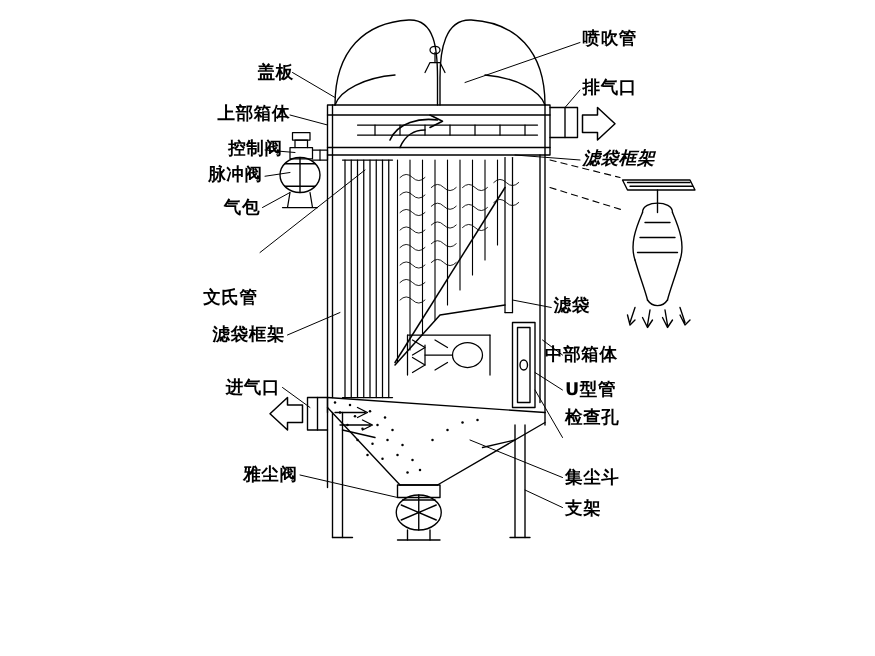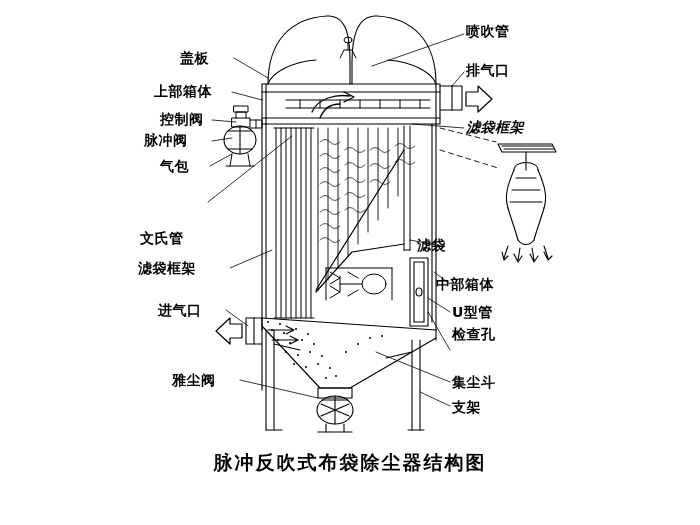--- a/index.html
+++ b/index.html
@@ -22,21 +22,21 @@
   .label {
     position: absolute;
     font-size: 14px;
     line-height: 13px;
     font-weight: bold;
     color: #000;
     white-space: nowrap;
     letter-spacing: 0.5px;
   }
   .label.right { text-align: left; }
-  .label.left  { }
+  .label.left  { text-align: right; }
   #caption {
     position: absolute;
     left: 0;
     top: 450px;
     width: 700px;
     text-align: center;
     font-size: 19px;
     font-weight: bold;
     letter-spacing: 2px;
     color: #000;
@@ -313,21 +313,20 @@
   <div class="label left" style="left:144px; top:134px; width:66px;">脉冲阀</div>
   <div class="label left" style="left:160px; top:160px; width:48px;">气包</div>
   <div class="label left" style="left:140px; top:196px; width:66px;margin-top:36px;">文氏管</div>
   <div class="label left" style="left:138px; top:262px; width:90px;">滤袋框架</div>
   <div class="label left" style="left:158px; top:304px; width:66px;">进气口</div>
   <div class="label left" style="left:172px; top:374px; width:66px;">雅尘阀</div>
 
   <div class="label right" style="left:466px; top:25px;">喷吹管</div>
   <div class="label right" style="left:466px; top:64px;">排气口</div>
   <div class="label right" style="left:466px; top:121px;font-style:italic;">滤袋框架</div>
-  <div class="label right" style="left:417px; top:239px;">滤袋</div>
+  <div class="label right" style="left:443px; top:239px;">滤袋</div>
   <div class="label right" style="left:436px; top:278px;">中部箱体</div>
   <div class="label right" style="left:452px; top:306px;">U型管</div>
   <div class="label right" style="left:452px; top:328px;">检查孔</div>
   <div class="label right" style="left:452px; top:376px;">集尘斗</div>
   <div class="label right" style="left:452px; top:401px;">支架</div>
 
-  <div id="caption">脉冲反吹式布袋除尘器结构图</div>
 </div>
 
 </body></html>

